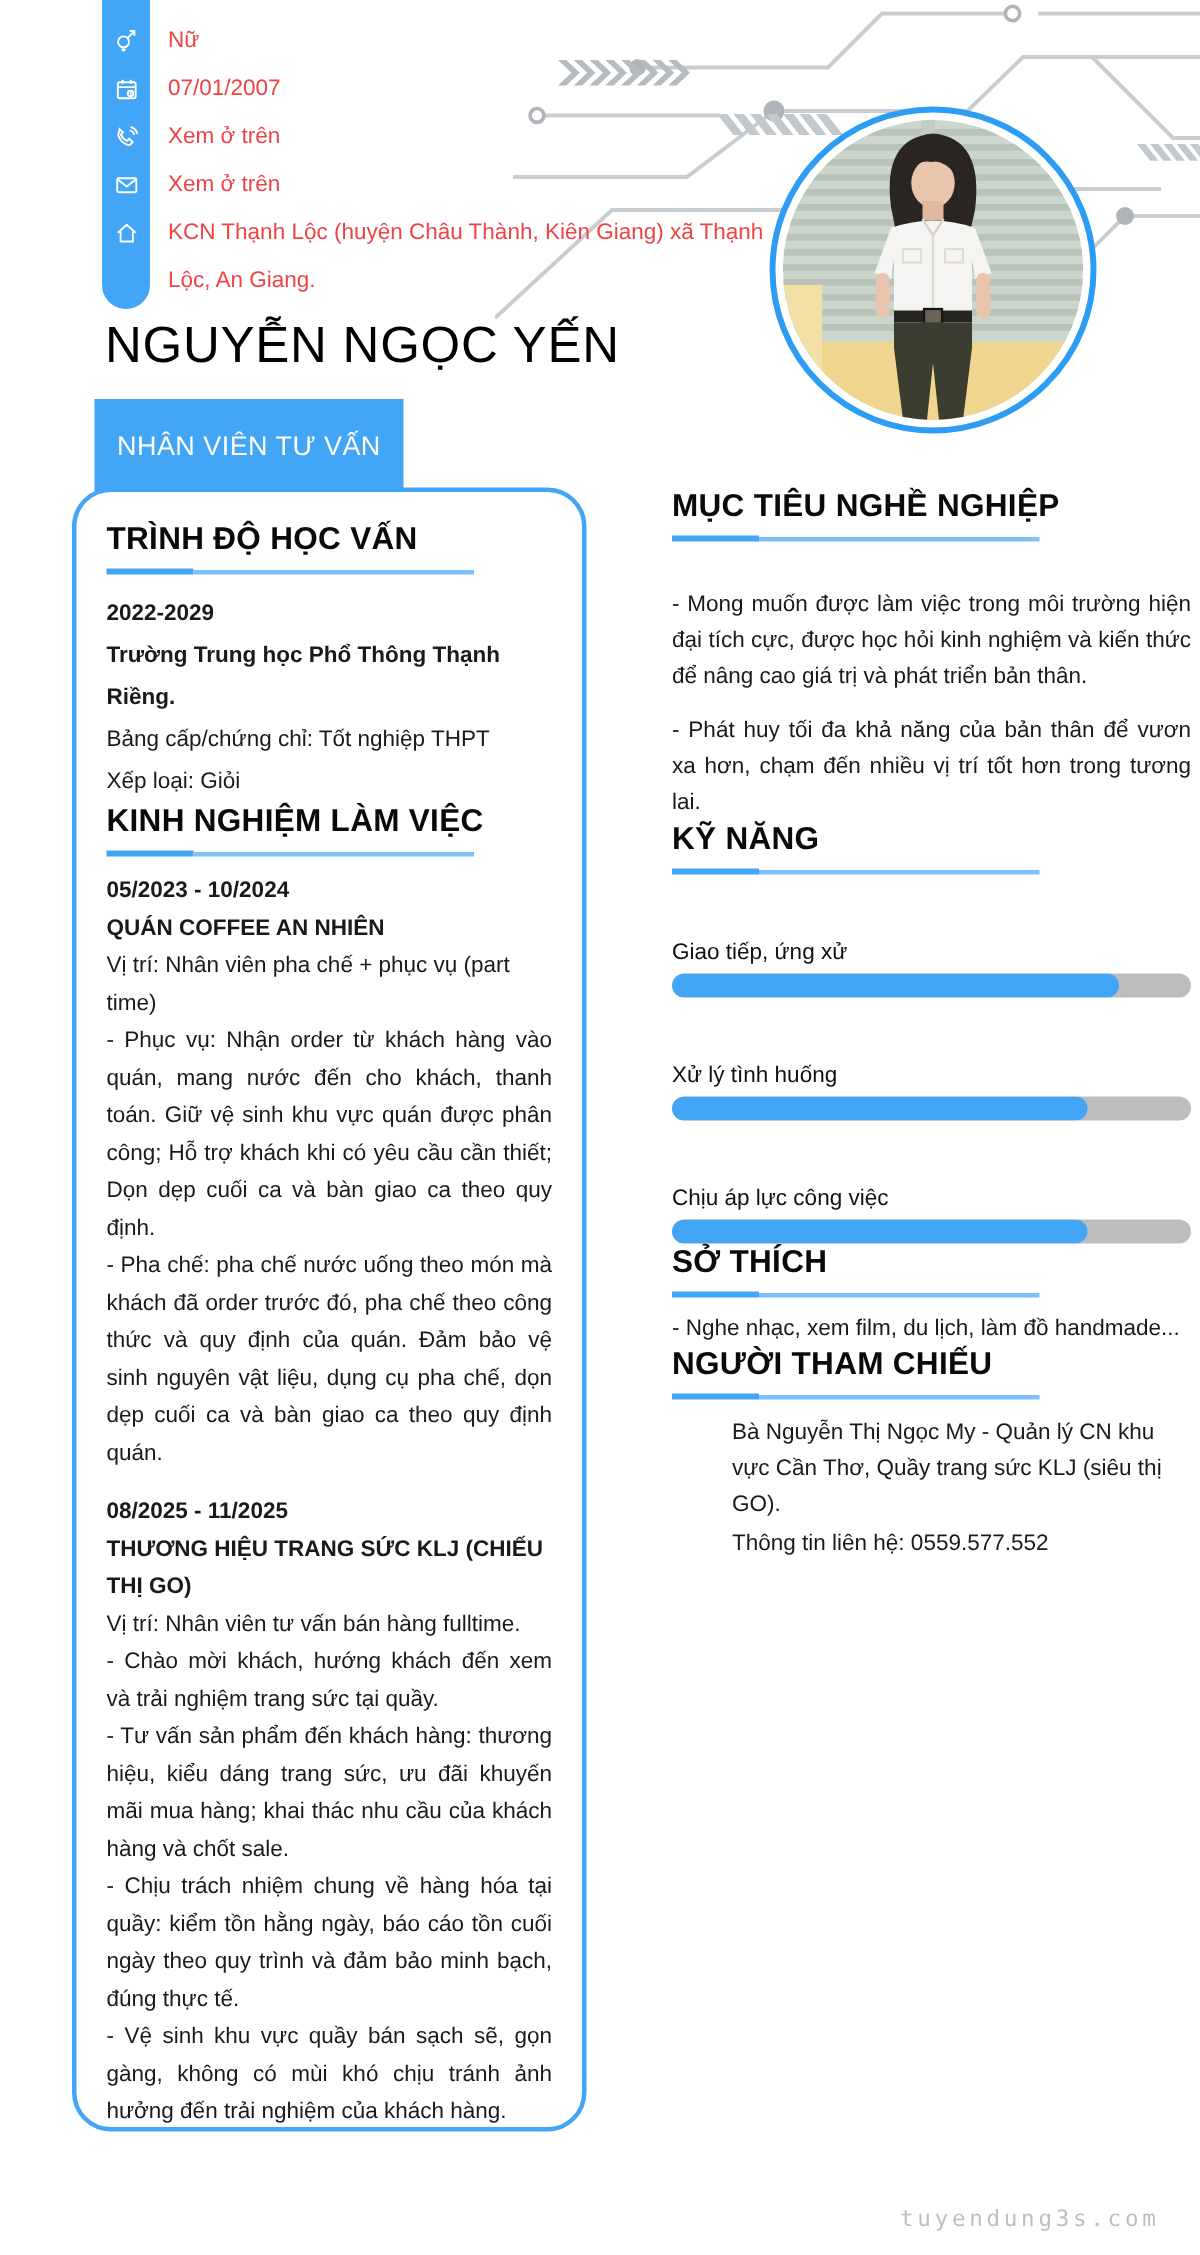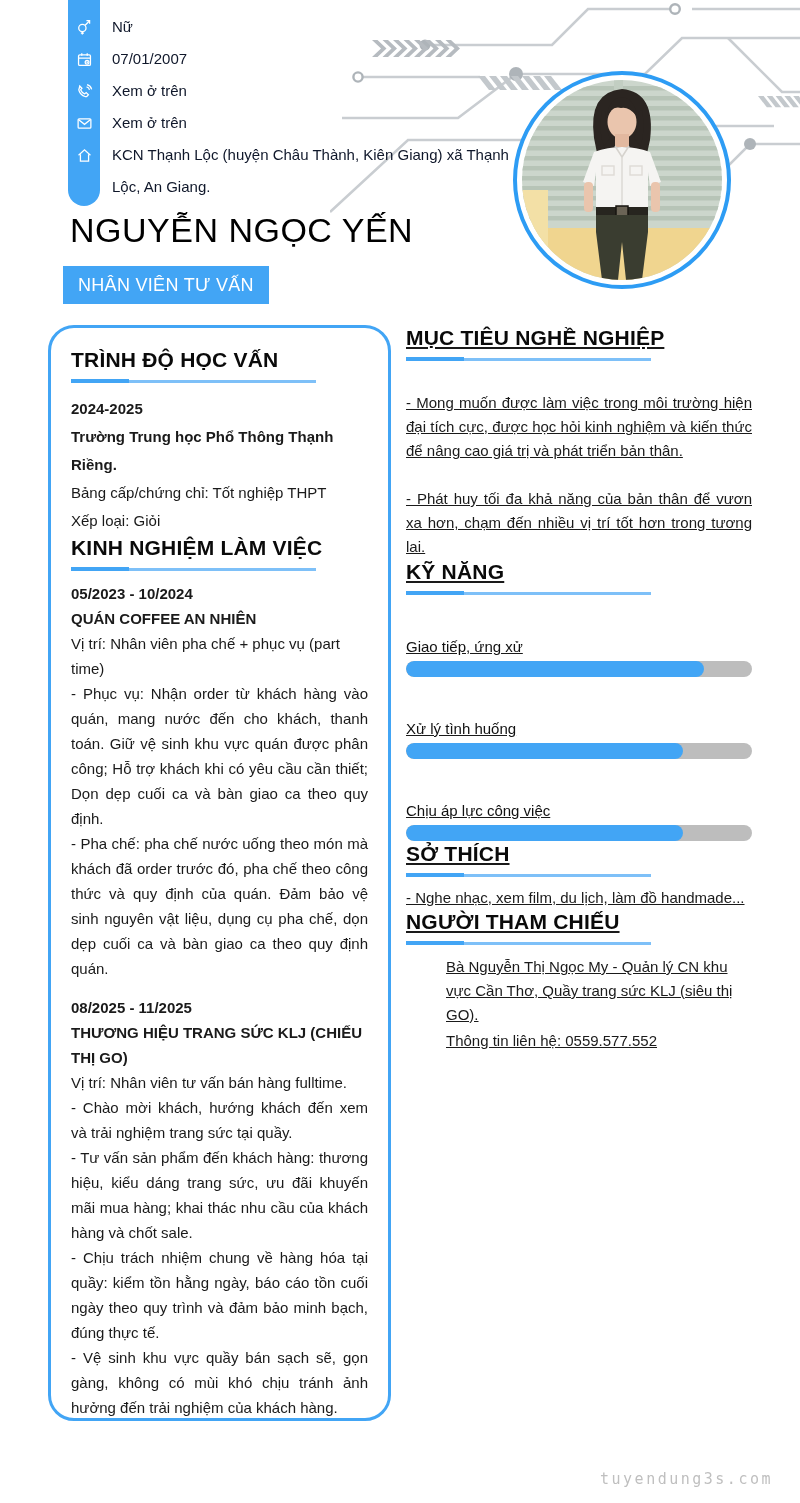--- a/index.html
+++ b/index.html
@@ -15,55 +15,55 @@
   }
   
   .circuit{position:absolute;left:330px;top:0;width:470px;height:230px;}
   
   .contact-bar{
     position:absolute;left:68px;top:0;width:32px;height:206px;background:var(--accent);
     border-radius:0 0 16px 16px;display:flex;flex-direction:column;align-items:center;
     padding-top:19px;box-sizing:border-box;gap:15px;
   }
   .contact-bar .ci{width:17px;height:17px;display:block;}
-  .contact-list{position:absolute;left:112px;top:11px;width:402px;font-size:15px;color:#0f172a;}
+  .contact-list{position:absolute;left:112px;top:11px;width:402px;font-size:15px;color:#ef4444;}
   .contact-list .c-row{line-height:32px;min-height:32px;}
   
   .photo{
     position:absolute;left:513px;top:71px;width:218px;height:218px;border-radius:50%;
     border:4px solid var(--accent-deep);background:#fff;box-sizing:border-box;padding:5px;z-index:2;
   }
   .photo-inner{width:100%;height:100%;border-radius:50%;overflow:hidden;}
   .photo-inner svg{display:block;width:100%;height:100%;}
   
   .name{position:absolute;left:70px;top:206px;margin:0;font-size:34px;line-height:48px;
         font-weight:normal;color:#000;letter-spacing:.5px;}
   .title-badge{position:absolute;left:63px;top:266px;height:30px;line-height:30px;
-        padding:4px 15px;background:var(--accent);color:#fff;font-size:18px;letter-spacing:.3px;}
+        padding:16px 15px;background:var(--accent);color:#fff;font-size:18px;letter-spacing:.3px;}
   
   h2.sec{margin:0;font-size:21px;line-height:26px;font-weight:bold;color:#0a0a0a;letter-spacing:.2px;}
   .rule{position:relative;width:245px;height:4px;margin-top:6px;}
   .rule::before{content:"";position:absolute;left:0;top:0;width:58px;height:4px;background:var(--accent);}
   .rule::after{content:"";position:absolute;left:58px;right:0;top:1px;height:2.5px;background:var(--rule-light);}
   
   .left-box{
     position:absolute;left:48px;top:325px;width:343px;height:1096px;box-sizing:border-box;
     border:3px solid var(--accent);border-radius:26px;padding:19px 20px;overflow:hidden;
   }
   .edu{margin-top:12px;font-size:15px;line-height:28px;}
   .bold{font-weight:bold;}
   .exp-h{margin-top:24px;}
   .job{margin-top:10px;font-size:15px;line-height:25px;}
   .job2{margin-top:14px;}
   .job p{margin:0;text-align:justify;}
   
-  .right-col{position:absolute;left:406px;top:325px;width:346px;text-decoration:underline;}
+  .right-col{position:absolute;left:448px;top:325px;width:346px;}
   .right-col p{margin:0;font-size:15px;}
   p.obj{margin-top:30px;line-height:24px;text-align:justify;}
-  p.obj + p.obj{margin-top:24px;}
+  p.obj + p.obj{margin-top:12px;}
   .skills-h{margin-top:42px;}
   .skill{margin-top:9px;}
   .skill-label{font-size:15px;line-height:19px;color:#111;margin-top:42px;}
   .bar{margin-top:5px;width:100%;height:16px;border-radius:8px;background:var(--track);overflow:hidden;}
   .fill{height:100%;border-radius:8px;background:var(--accent);}
   .hob-h{margin-top:20px;}
   p.hobby{margin-top:10px !important;line-height:22px;}
   .ref-h{margin-top:190px;}
   p.ref{margin-top:10px !important;line-height:24px;margin-left:40px;}
   p.ref + p.ref{margin-top:2px !important;}
@@ -206,21 +206,21 @@
     </div>
   </div>
 
   <h1 class="name">NGUYỄN NGỌC YẾN</h1>
   <div class="title-badge">NHÂN VIÊN TƯ VẤN</div>
 
   <div class="left-box">
     <h2 class="sec">TRÌNH ĐỘ HỌC VẤN</h2>
     <div class="rule"></div>
     <div class="edu">
-      <div class="bold">2024-2025</div>
+      <div class="bold">2022-2029</div>
       <div class="bold">Trường Trung học Phổ Thông Thạnh Riềng.</div>
       <div>Bảng cấp/chứng chỉ: Tốt nghiệp THPT</div>
       <div>Xếp loại: Giỏi</div>
     </div>
 
     <h2 class="sec exp-h">KINH NGHIỆM LÀM VIỆC</h2>
     <div class="rule"></div>
 
     <div class="job">
       <div class="bold">05/2023 - 10/2024</div>

